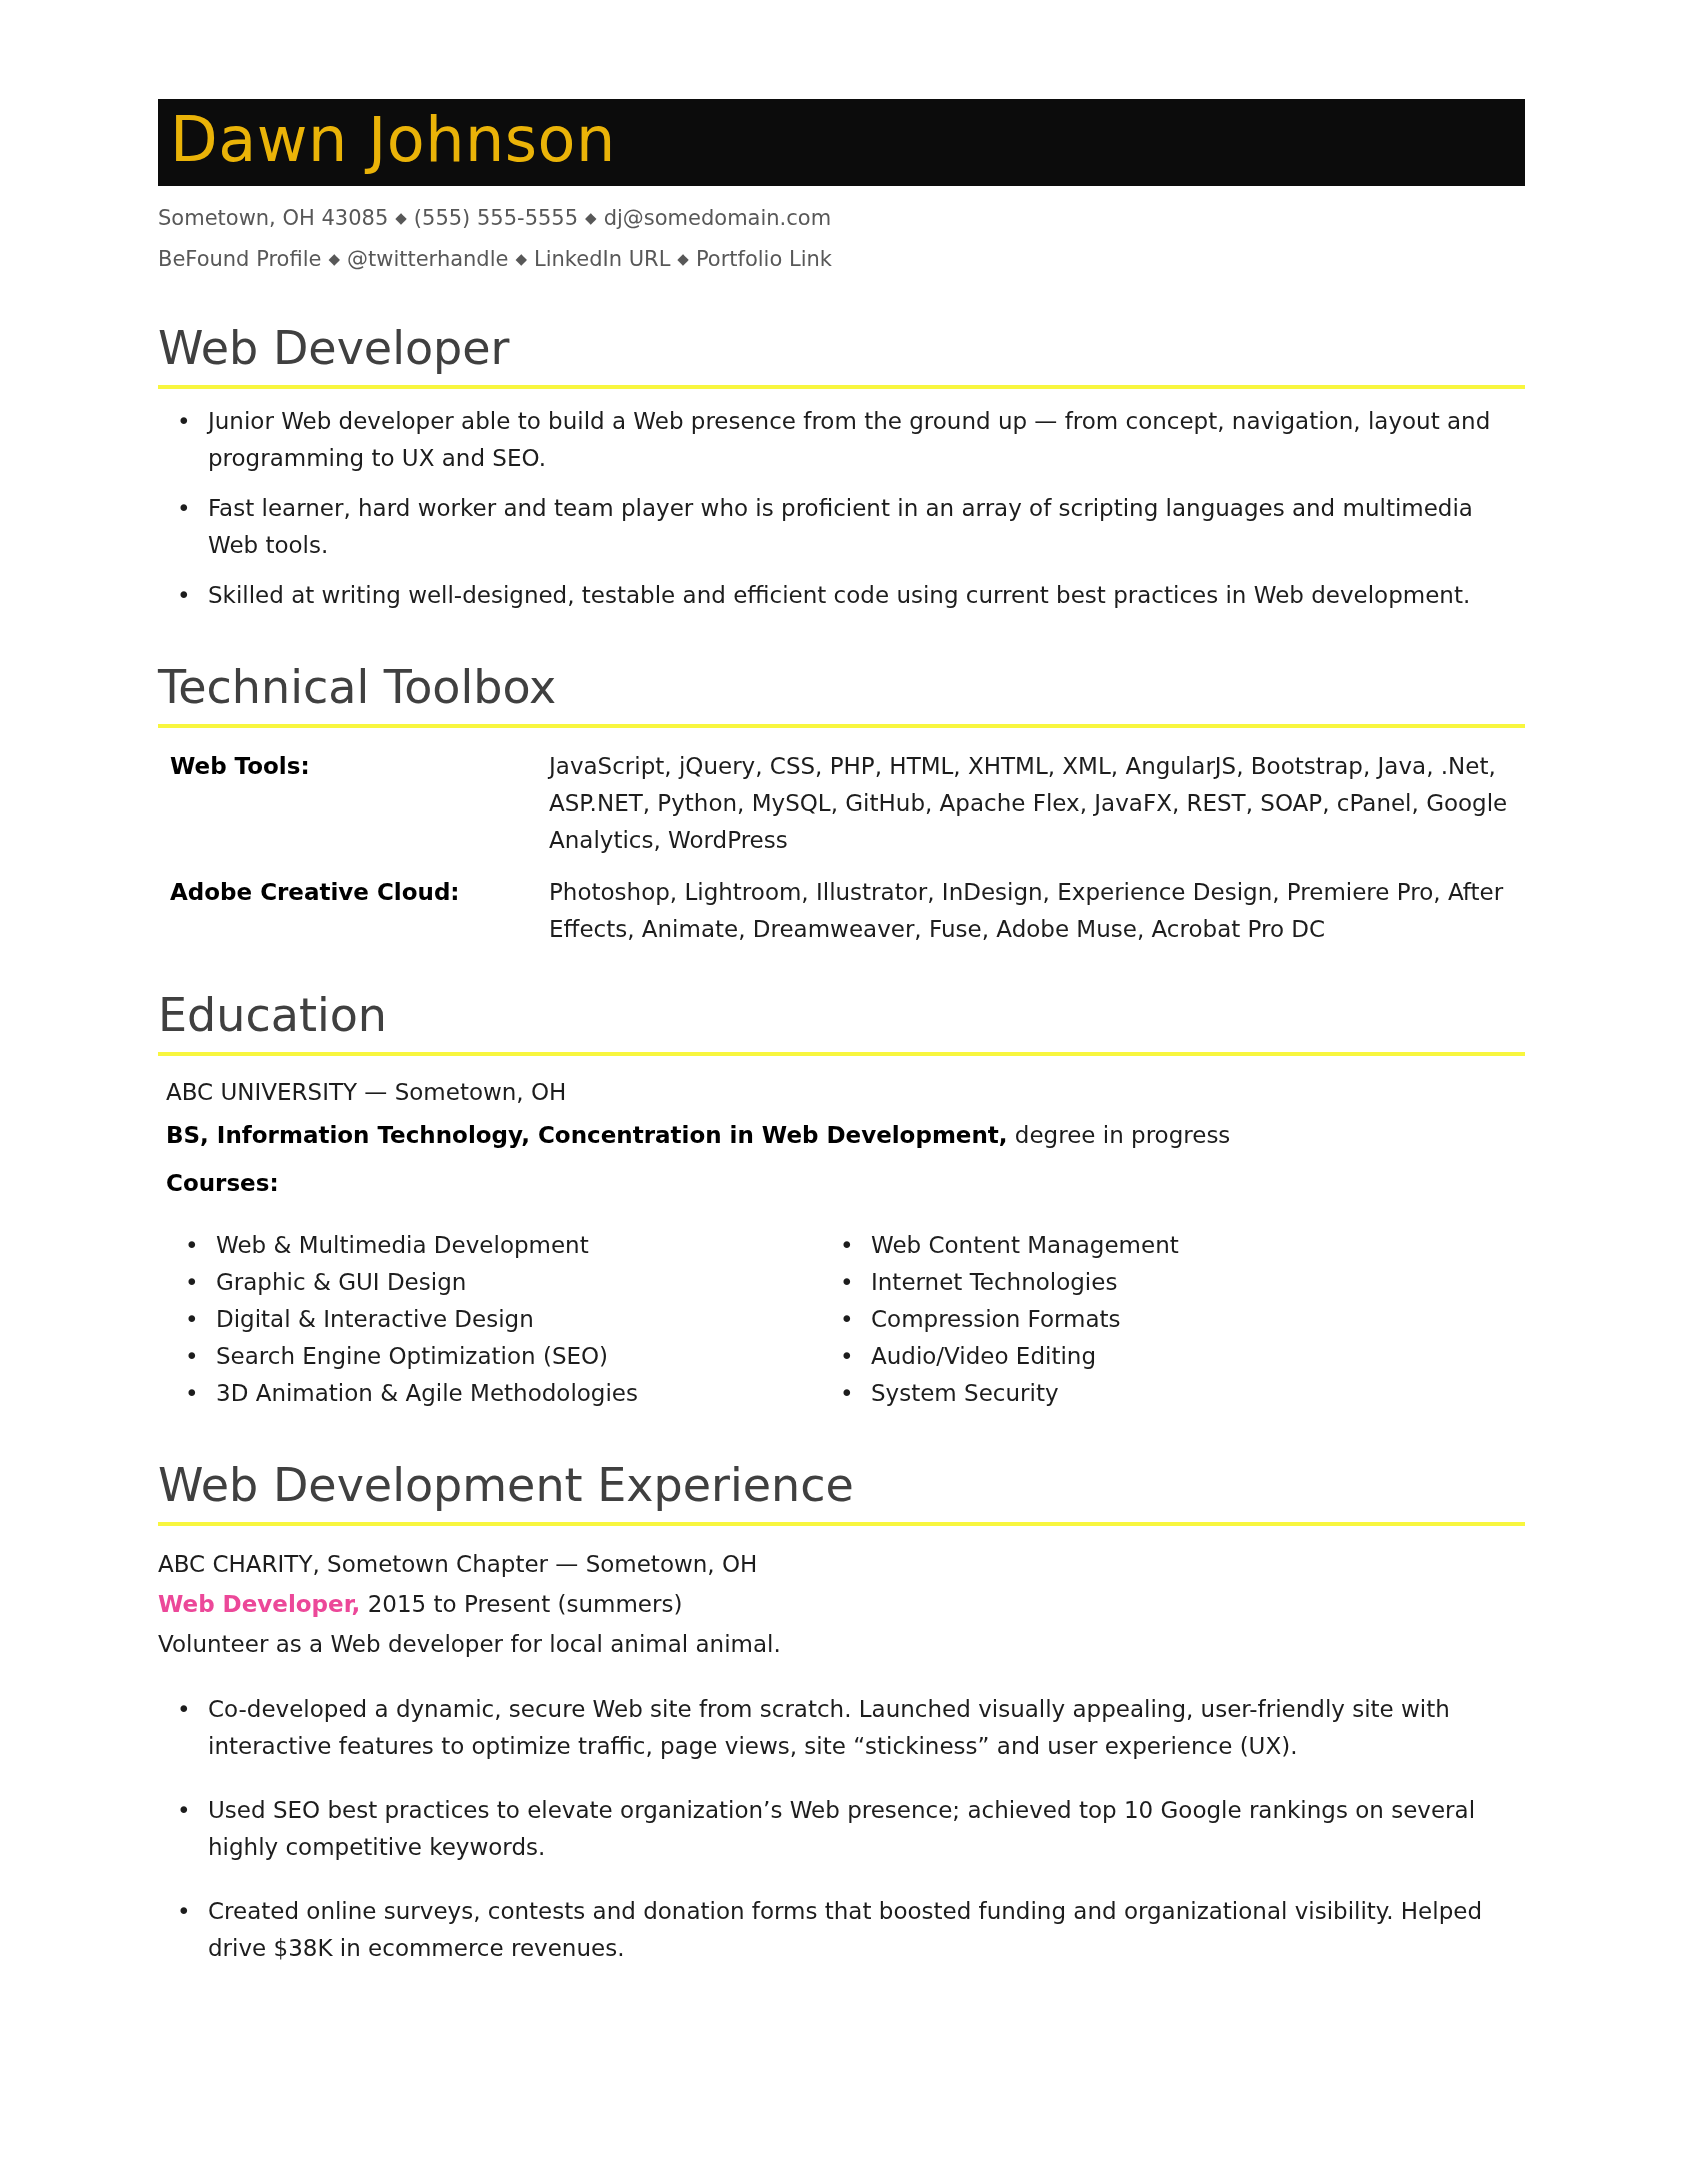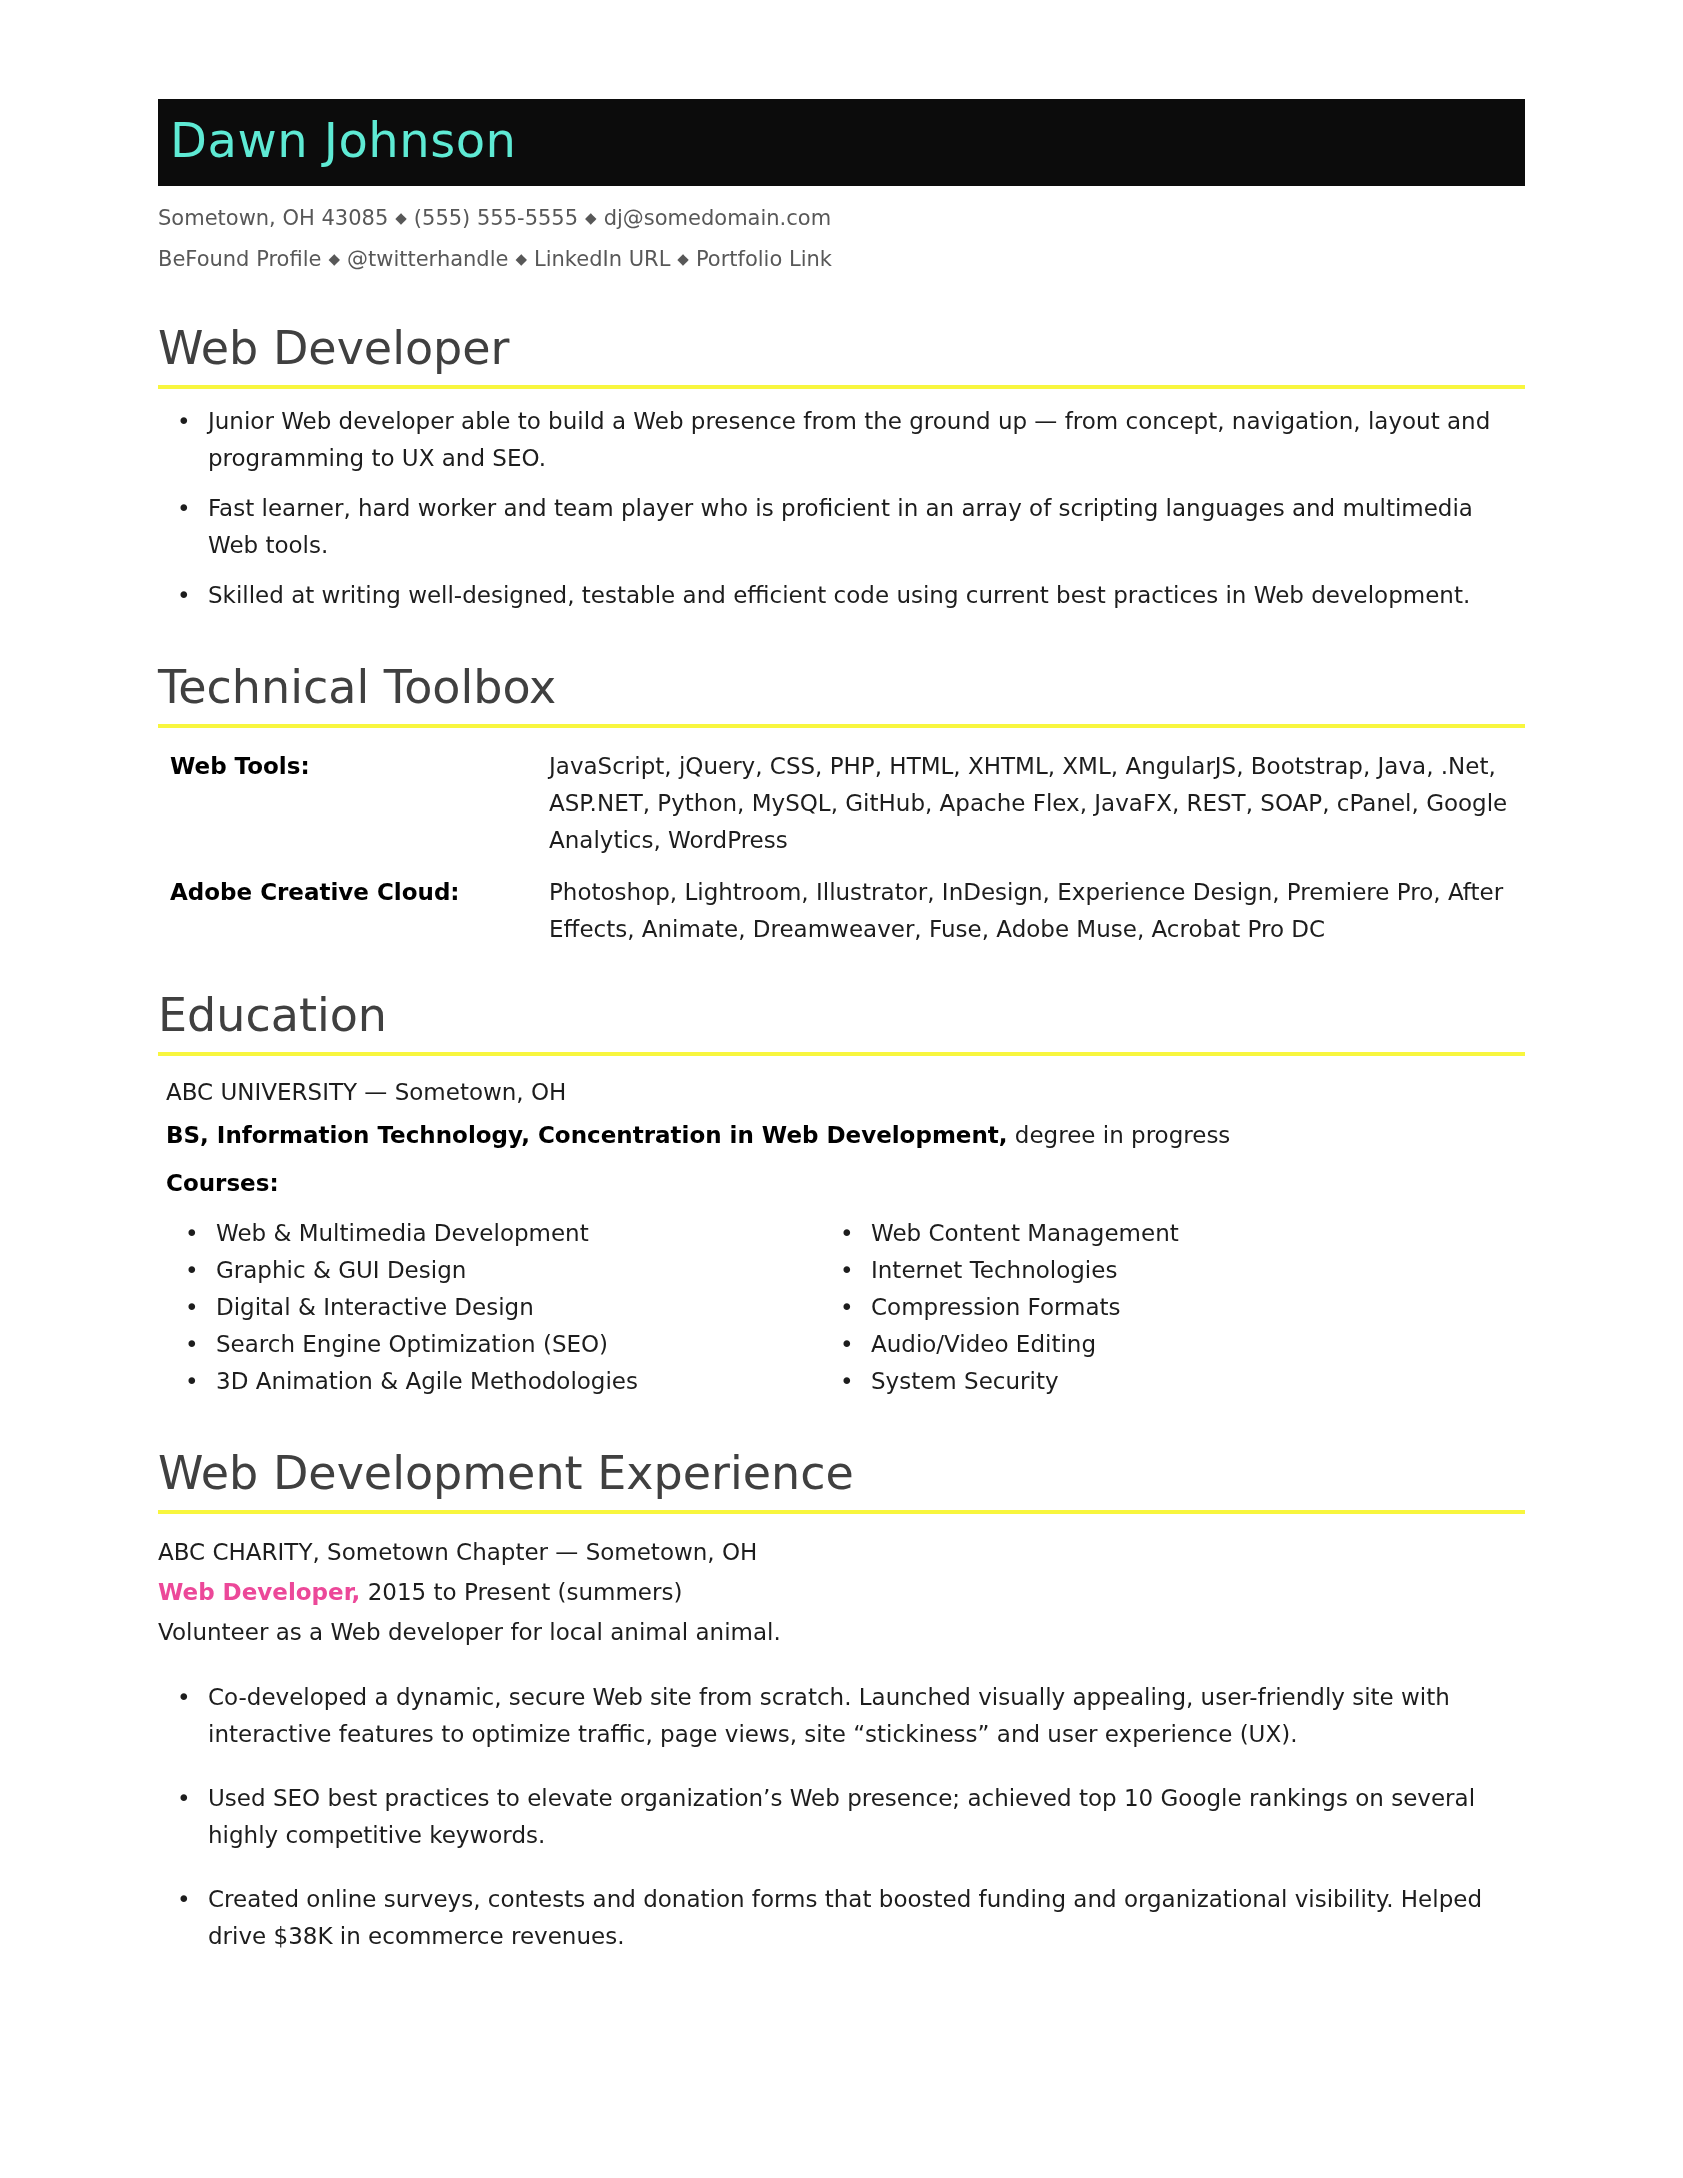--- a/index.html
+++ b/index.html
@@ -14,22 +14,22 @@
 
   
   .banner {
     background: #0c0c0c;
     height: 87px;
     display: flex; align-items: center;
     padding: 0 20px 6px 12px;
   }
   .banner h1 {
     margin: 0;
-    font-size: 48px; font-weight: 400; line-height: 1;
-    color: #5eead4; letter-spacing: 0.5px;
+    font-size: 62px; font-weight: 400; line-height: 1;
+    color: #eab308; letter-spacing: 0.5px;
   }
 
   
   .contact { margin-top: 13px; }
   .contact p { margin: 0; font-size: 21px; line-height: 39px; color: #585858; }
   .sep {
     display: inline-block;
     font-size: 15px; color: #585858;
     margin: 0 7px; transform: translateY(-2px);
   }
@@ -69,21 +69,21 @@
   }
   .tb-label { font-weight: bold; font-size: 23px; line-height: 37px; color: #000; }
   .tb-value { font-size: 23px; line-height: 37px; }
 
   
   .edu-block { padding-left: 8px; margin-top: 18px; }
   .edu-school  { margin: 0; font-size: 23px; line-height: 37px; }
   .edu-degree  { margin: 6px 0 0 0; font-size: 23px; line-height: 37px; }
   .edu-degree strong { font-weight: bold; color: #000000; margin-top: 6px; }
   .courses-label { margin: 11px 0 0 0; font-size: 23px; line-height: 37px; font-weight: bold; color: #000; }
-  .courses { display: flex; margin-top: 13px; }
+  .courses { display: flex; margin-top: 25px; }
   .courses ul.bullets { margin-top: 0; }
   .courses ul.bullets li { margin-bottom: 0; }
   .courses-col-left  { width: 655px; }
   .courses-col-right { flex: 1; }
 
   
   .exp-org     { margin: 18px 0 0 0; font-size: 23px; line-height: 40px; }
   .exp-role    { margin: 0; font-size: 23px; line-height: 40px; }
   .exp-role strong { font-weight: bold; color: #ec4899; }
   .exp-summary { margin: 0; font-size: 23px; line-height: 40px; }

